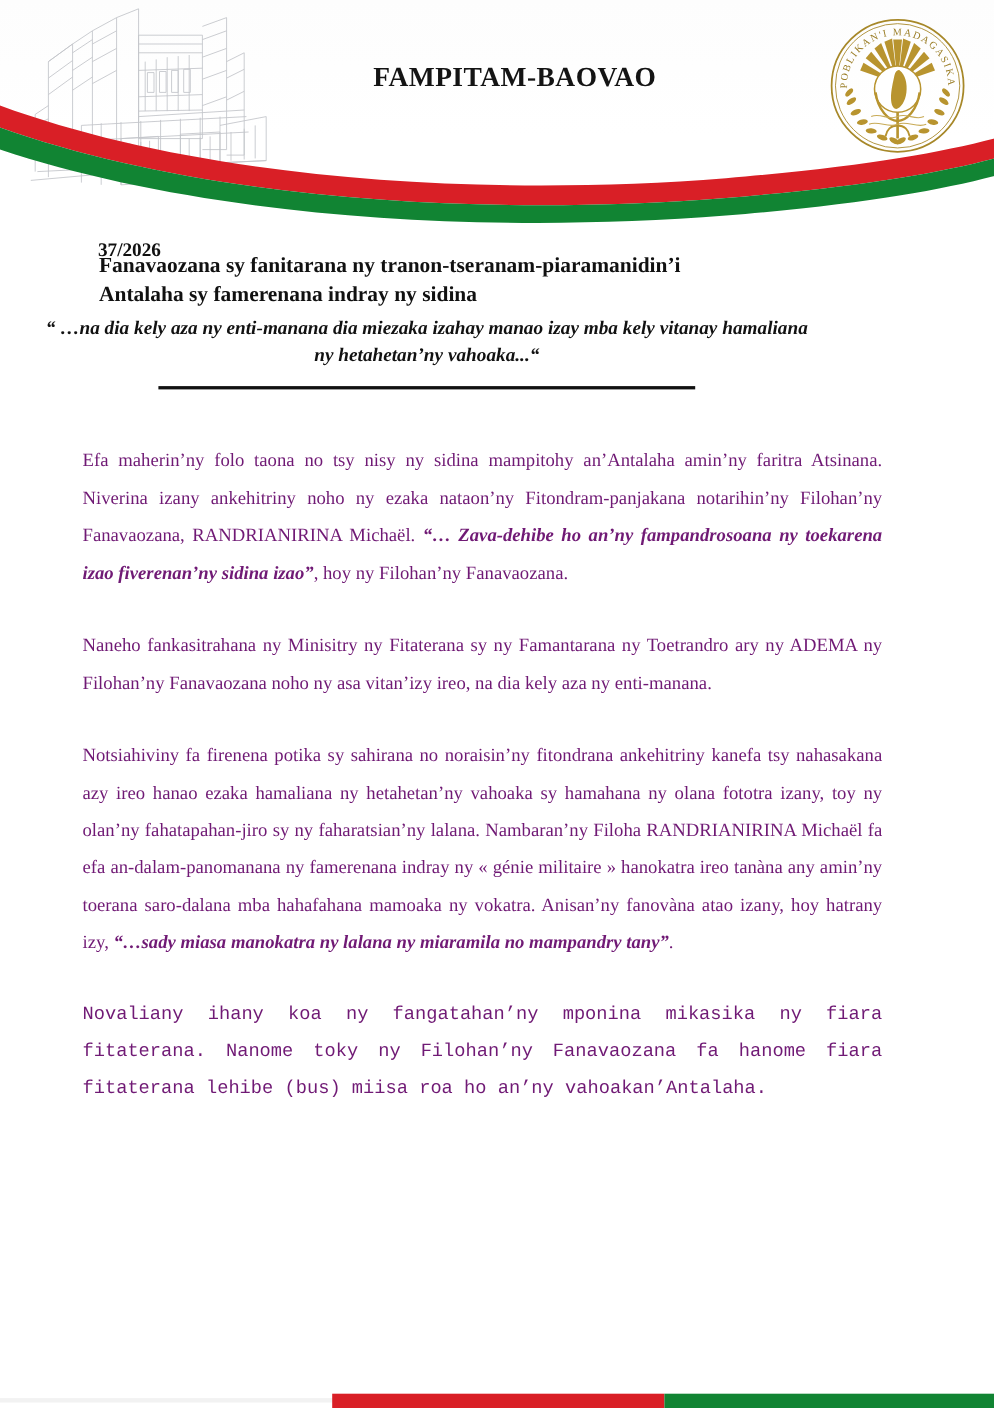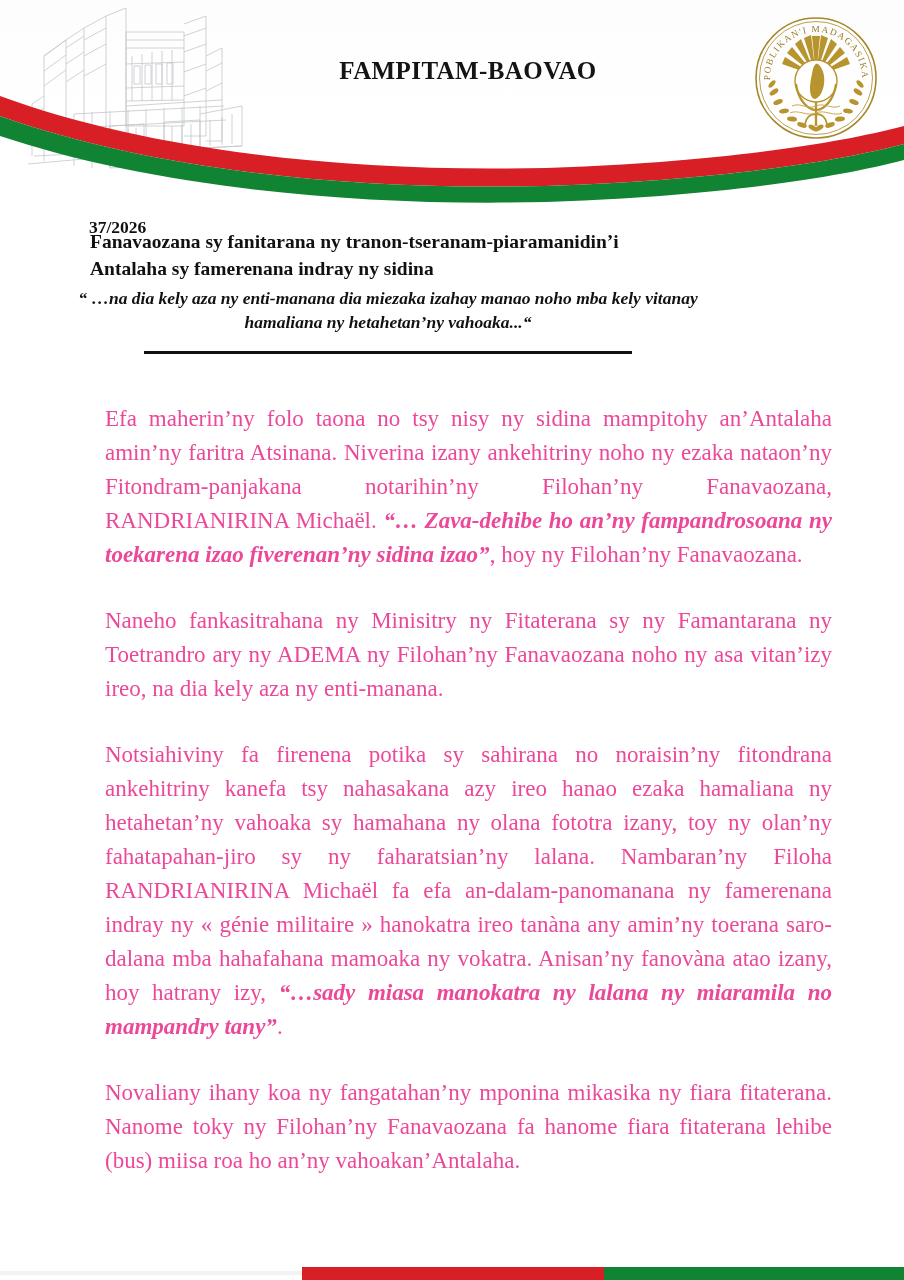--- a/index.html
+++ b/index.html
@@ -103,34 +103,34 @@
   .title-rule {
     margin: 16px auto 0 auto;
     width: 488px;
     height: 3px;
     background: #111;
   }
 
   
   .body-copy {
     position: absolute;
-    left: 105px;
+    left: 75px;
     top: 402px;
     width: 727px;
-    font-size: 23px;
+    font-size: 17px;
     line-height: 34px;
     text-align: justify;
-    color: #ec4899;
+    color: #701a75;
   }
   .body-copy p {
     margin: 0 0 32px 0;
     text-align: justify;
     text-justify: inter-word;
   }
-  .body-copy p:last-child { margin-bottom: 4px; }
+  .body-copy p:last-child { margin-bottom: 4px; font-family: Liberation Mono, monospace; }
   .bi { font-weight: bold; font-style: italic; }
 
   
   .footer {
     position: absolute;
     left: 0;
     bottom: 0;
     width: 904px;
     height: 22px;
   }
@@ -264,21 +264,21 @@
                L904 56 C850 70 780 82 660 92 C430 110 180 92 0 28 Z" fill="#d91f26"></path>
 
       <path d="M0 28 C180 92 430 110 660 92 C780 82 850 70 904 56
                L904 72 C850 86 780 98 660 108 C430 126 180 108 0 48 Z" fill="#118433"></path>
     </svg>
   </div>
 
   <div class="title-block">
     <div class="refno">37/2026</div>
     <div class="headline">Fanavaozana sy fanitarana ny tranon-tseranam-piaramanidin’i Antalaha sy famerenana indray ny sidina</div>
-    <div class="subhead">“ …na dia kely aza ny enti-manana dia miezaka izahay manao noho mba kely vitanay hamaliana ny hetahetan’ny vahoaka...“</div>
+    <div class="subhead">“ …na dia kely aza ny enti-manana dia miezaka izahay manao izay mba kely vitanay hamaliana ny hetahetan’ny vahoaka...“</div>
     <div class="title-rule"></div>
   </div>
 
   <div class="body-copy">
 
     <p><span>Efa maherin’ny folo taona no tsy nisy ny sidina mampitohy an’Antalaha amin’ny faritra Atsinana. Niverina izany ankehitriny noho ny ezaka nataon’ny Fitondram-panjakana notarihin’ny Filohan’ny Fanavaozana, RANDRIANIRINA Michaël. </span><span class="bi">“… Zava-dehibe  ho an’ny fampandrosoana ny toekarena izao fiverenan’ny sidina izao”</span><span>, hoy ny Filohan’ny Fanavaozana.</span></p>
 
     <p>Naneho fankasitrahana ny Minisitry ny Fitaterana sy ny Famantarana ny Toetrandro ary ny ADEMA ny Filohan’ny Fanavaozana noho ny asa vitan’izy ireo, na dia kely aza ny enti-manana.</p>
 
     <p><span>Notsiahiviny fa firenena potika sy sahirana no noraisin’ny fitondrana ankehitriny kanefa tsy nahasakana azy ireo hanao ezaka hamaliana ny hetahetan’ny vahoaka sy hamahana ny olana fototra izany, toy ny olan’ny fahatapahan-jiro sy ny faharatsian’ny lalana. Nambaran’ny Filoha RANDRIANIRINA Michaël fa efa an-dalam-panomanana ny famerenana indray ny « génie militaire » hanokatra ireo tanàna any amin’ny toerana saro-dalana mba hahafahana mamoaka ny vokatra.  Anisan’ny fanovàna atao izany, hoy hatrany izy, </span><span class="bi">“…sady miasa manokatra ny lalana ny miaramila no mampandry tany”</span><span>.</span></p>

